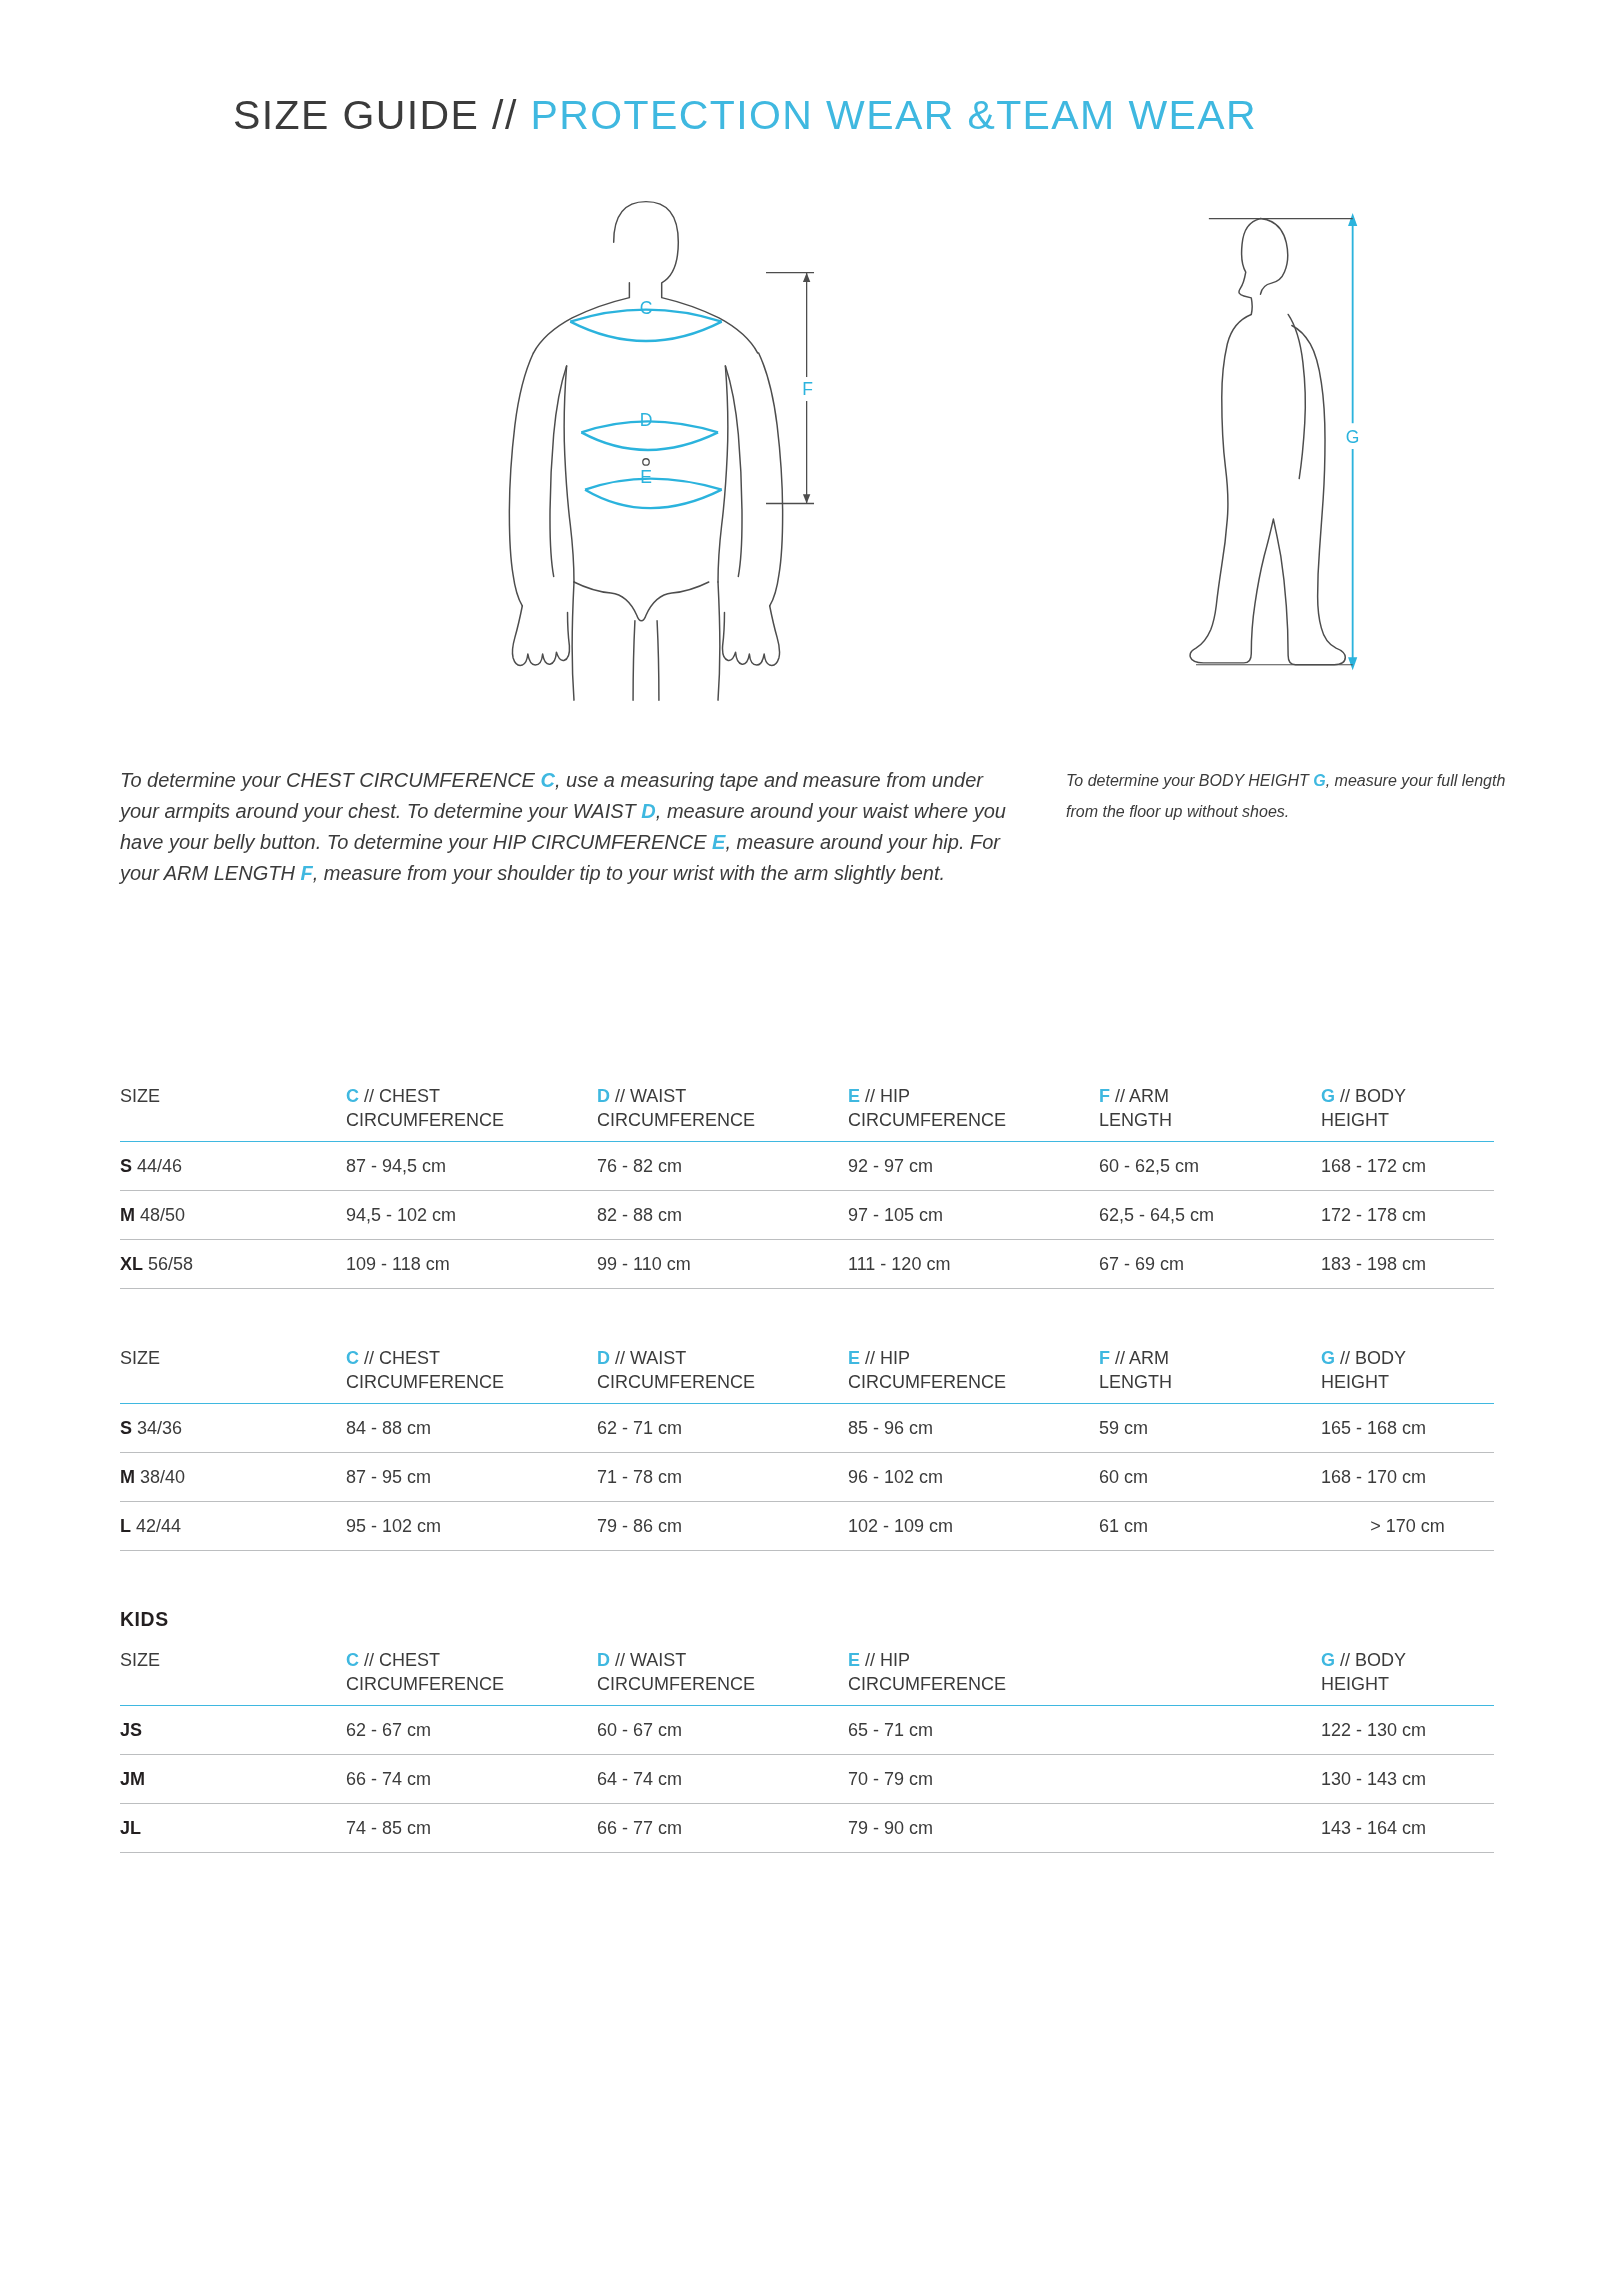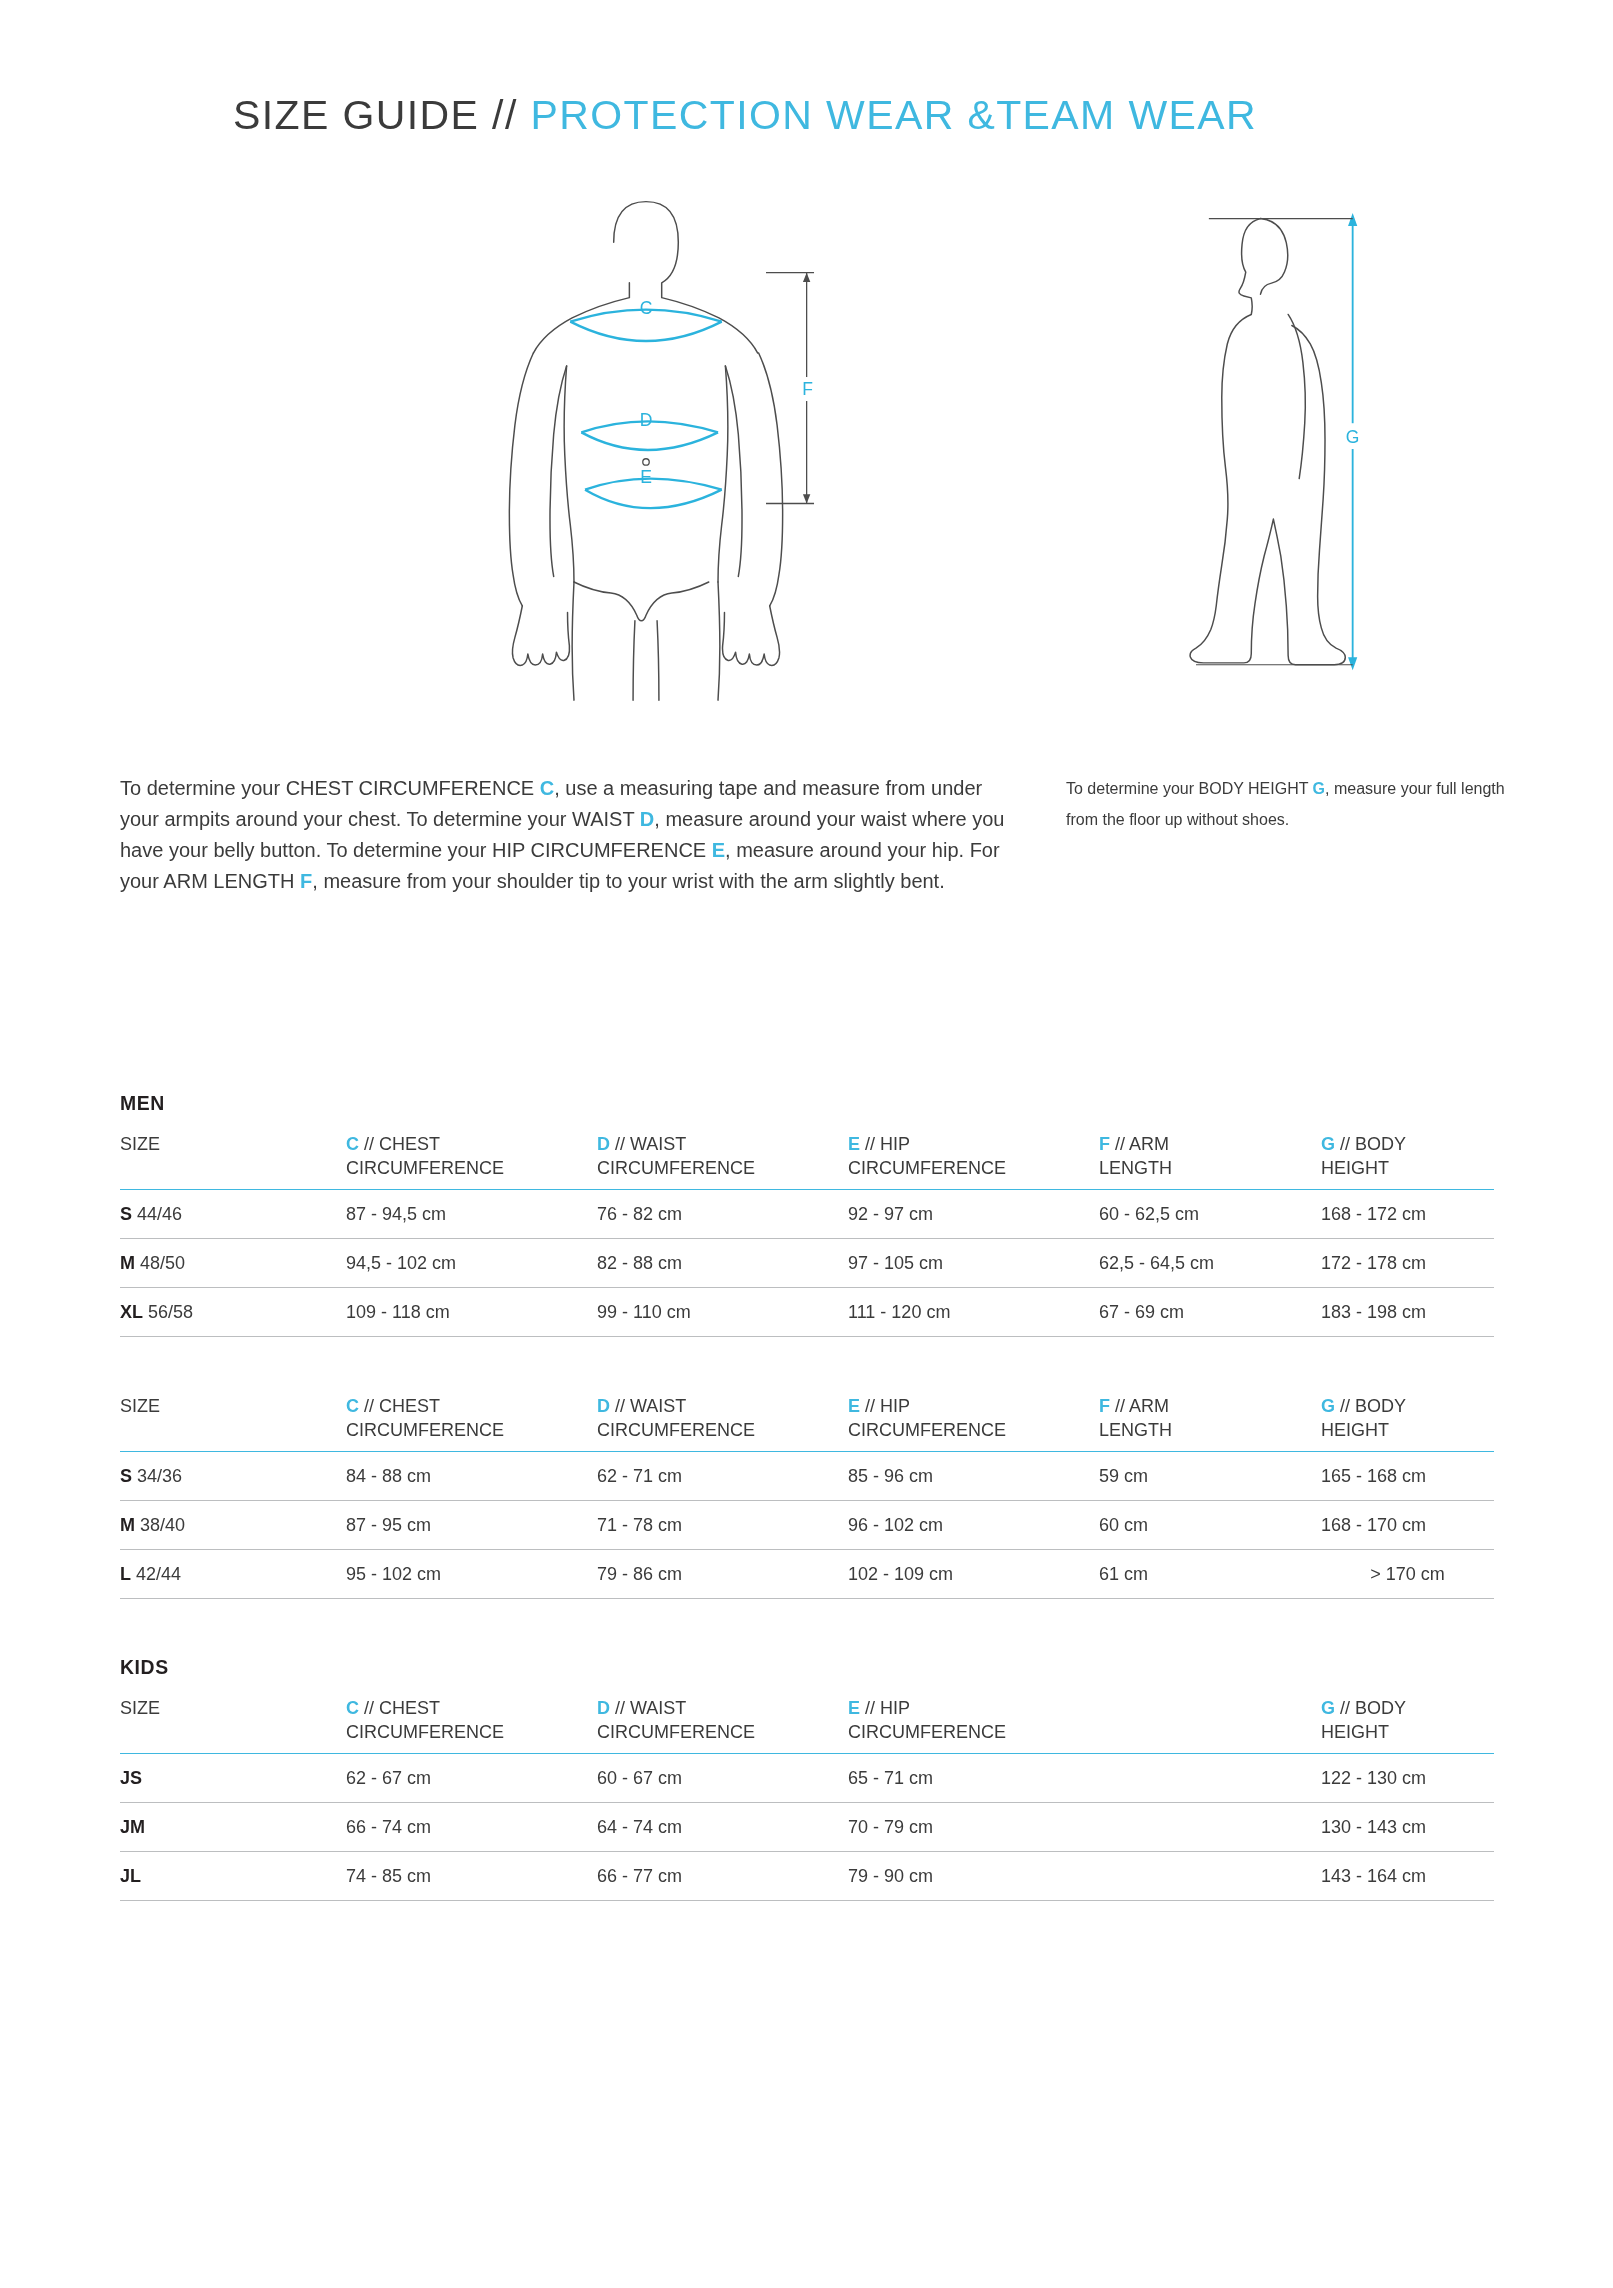--- a/index.html
+++ b/index.html
@@ -53,22 +53,23 @@
   }
   .fig-side {
     position: absolute;
     left: 1172px;
     top: 9.2px;
   }
 
   
   .desc-row {
     position: relative;
-    margin-top: 25px;
+    margin-top: 17px;
     height: 231px;
+    font-style: italic;
   }
   .desc-left {
     position: absolute;
     left: 120px;
     top: 0;
     width: 886px;
     font-size: 20px;
     line-height: 31px;
     color: #3b3b3b;
   }
@@ -266,21 +267,20 @@
       <span>To determine your CHEST CIRCUMFERENCE </span><span class="accent-b">C</span><span>, use a measuring tape and measure from under your armpits around your chest. To determine your WAIST </span><span class="accent-b">D</span><span>, measure around your waist where you have your belly button. To determine your HIP CIRCUMFERENCE </span><span class="accent-b">E</span><span>, measure around your hip. For your ARM LENGTH </span><span class="accent-b">F</span><span>, measure from your shoulder tip to your wrist with the arm slightly bent.</span>
     </div>
     <div class="desc-right">
       <span>To determine your BODY HEIGHT </span><span class="accent-b">G</span><span>, measure your full length from the floor up without shoes.</span>
     </div>
   </div>
 
   <div class="tables">
 
     <div class="table-block">
-      <div class="table-caption">MEN</div>
       <table>
         <colgroup>
           <col class="c-size">
             <col class="c-c">
             <col class="c-d">
             <col class="c-e">
             <col class="c-f">
             <col class="c-g">
         </colgroup>
         <thead>

